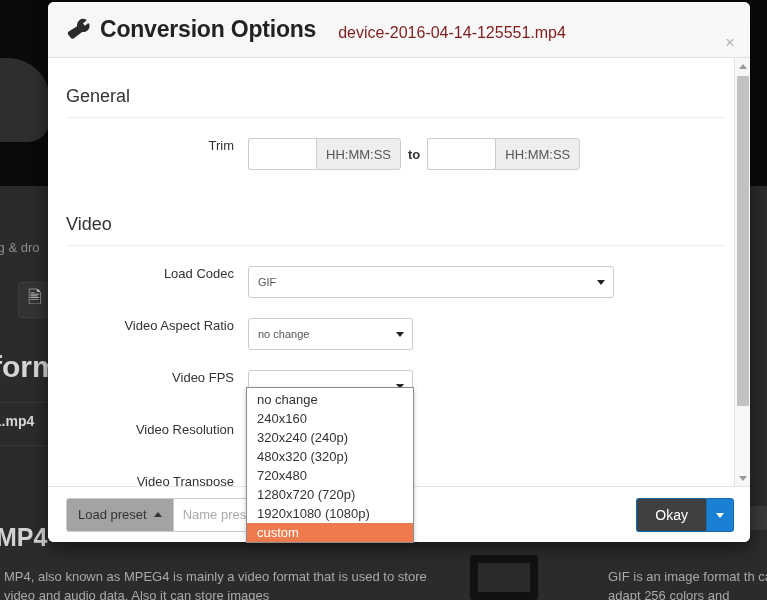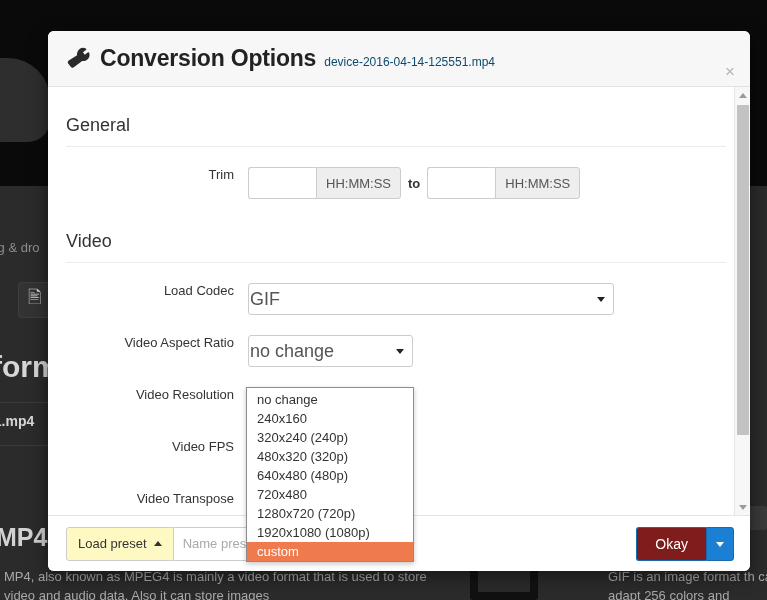--- a/index.html
+++ b/index.html
@@ -89,21 +89,21 @@
     background: #2b2b2b; border-radius: 1px;
   }
   .bg-right-panel {
     position: absolute; right: 0; top: 506px; width: 160px; height: 24px;
     background: #3a3a3a; border-radius: 2px;
   }
 
   
   #modal {
     position: absolute;
-    left: 48px; top: 31px;
+    left: 48px; top: 2px;
     width: 702px; height: 540px;
     background: #ffffff;
     border-radius: 6px;
     box-shadow: 0 5px 18px rgba(0,0,0,0.5);
     display: flex; flex-direction: column;
     overflow: visible;
   }
   .modal-header {
     position: relative;
     height: 56px; flex: 0 0 56px;
@@ -119,22 +119,22 @@
     flex: 0 0 26px;
     display: flex; align-items: center; justify-content: center;
   }
   .wrench-icon svg { display: block; }
   .modal-title {
     font-size: 23px; font-weight: bold; color: #222;
     letter-spacing: -0.2px;
     white-space: nowrap;
   }
   .modal-subtitle {
-    font-size: 12px; color: #0c4a6e;
-    margin-left: 8px; margin-top: 7px;
+    font-size: 16px; color: #7f1d1d;
+    margin-left: 22px; margin-top: 7px;
     white-space: nowrap;
   }
   .modal-close {
     position: absolute; right: 15px; top: 32px;
     font-size: 17px; color: #b5b5b5;
     cursor: pointer; line-height: 1;
   }
 
   .modal-body {
     position: relative;
@@ -143,21 +143,21 @@
     padding: 0;
   }
   .body-inner { padding: 18px 24px 10px 18px; }
 
   .section-title {
     font-size: 18px; color: #333; font-weight: normal;
     margin: 10px 0 6px 0;
     padding-bottom: 10px;
     border-bottom: 1px solid #ececec;
   }
-  #video-section-title { margin-top: 32px; }
+  #video-section-title { margin-top: 44px; }
 
   .form-row {
     display: flex; align-items: flex-start;
     margin-top: 20px;
     min-height: 32px;
   }
   .form-label {
     width: 182px; flex: 0 0 182px;
     text-align: right; padding-right: 14px;
     font-size: 13px; color: #333;
@@ -187,22 +187,22 @@
   }
   .trim-sep { margin: 0 7px; font-size: 13px; color: #333; font-weight: bold; }
 
   .select-box {
     position: relative;
     height: 32px;
     border: 1px solid #ccc;
     border-radius: 3px;
     background: #fff;
     display: flex; align-items: center;
-    padding: 0 26px 0 1px;
-    font-size: 18px; color: #555;
+    padding: 0 26px 0 9px;
+    font-size: 11px; color: #555;
     cursor: pointer;
     white-space: nowrap;
   }
   .select-box .caret {
     position: absolute; right: 8px; top: 50%;
     margin-top: -2px;
     width: 0; height: 0;
     border-left: 4px solid transparent;
     border-right: 4px solid transparent;
     border-top: 5px solid #222;
@@ -274,21 +274,21 @@
     background: #fff;
     border-radius: 0 0 6px 6px;
     display: flex; align-items: center;
     padding: 0 16px 0 18px;
   }
   .preset-group { display: flex; align-items: stretch; }
   .btn-preset {
     height: 34px;
     display: flex; align-items: center;
     padding: 0 11px;
-    background: #fef9c3;
+    background: #a3a3a3;
     border: 1px solid #ccc;
     border-radius: 3px 0 0 3px;
     font-size: 13px; color: #333;
     cursor: pointer; white-space: nowrap;
   }
   .btn-preset .up-caret {
     margin-left: 7px;
     width: 0; height: 0;
     border-left: 4px solid transparent;
     border-right: 4px solid transparent;
@@ -306,21 +306,21 @@
   .preset-input::placeholder { color: #aaa; }
 
   .footer-right {
     position: absolute; right: 16px; top: 11px;
     display: flex; align-items: stretch;
   }
   .btn-okay {
     height: 34px;
     display: flex; align-items: center;
     padding: 0 18px;
-    background: #7f1d1d;
+    background: #404040;
     border: 1px solid #1769b0;
     border-right: none;
     border-radius: 3px 0 0 3px;
     color: #fff; font-size: 14px;
     cursor: pointer;
   }
   .btn-okay-caret {
     height: 34px; width: 28px;
     display: flex; align-items: center; justify-content: center;
     background: #1b7fd4;
@@ -409,33 +409,33 @@
         <div class="form-label">Video Aspect Ratio</div>
         <div class="form-control-area">
           <div class="select-box sel-mid">
             <span>no change</span>
             <span class="caret"></span>
           </div>
         </div>
       </div>
 
       <div class="form-row">
+        <div class="form-label">Video FPS</div>
+        <div class="form-control-area">
+          <div class="select-box sel-mid">
+            <span class="caret"></span>
+          </div>
+        </div>
+      </div>
+
+      <div class="form-row">
         <div class="form-label">Video Resolution</div>
         <div class="form-control-area">
           <div class="select-box sel-mid select-open">
             <span>no change</span>
-            <span class="caret"></span>
-          </div>
-        </div>
-      </div>
-
-      <div class="form-row">
-        <div class="form-label">Video FPS</div>
-        <div class="form-control-area">
-          <div class="select-box sel-mid">
             <span class="caret"></span>
           </div>
         </div>
       </div>
 
       <div class="form-row">
         <div class="form-label">Video Transpose</div>
         <div class="form-control-area">
           <div class="select-box sel-mid">
             <span class="caret"></span>
@@ -473,18 +473,17 @@
         </div>
     </div>
   </div>
 </div>
 
 <div class="dropdown-list" id="res-dropdown">
     <div class="dropdown-item">no change</div>
     <div class="dropdown-item">240x160</div>
     <div class="dropdown-item">320x240 (240p)</div>
     <div class="dropdown-item">480x320 (320p)</div>
-    <div class="dropdown-item">640x480 (480p)</div>
     <div class="dropdown-item">720x480</div>
     <div class="dropdown-item">1280x720 (720p)</div>
     <div class="dropdown-item">1920x1080 (1080p)</div>
     <div class="dropdown-item selected" style="background: rgb(239, 122, 77);">custom</div>
   </div>
 
 </body></html>

